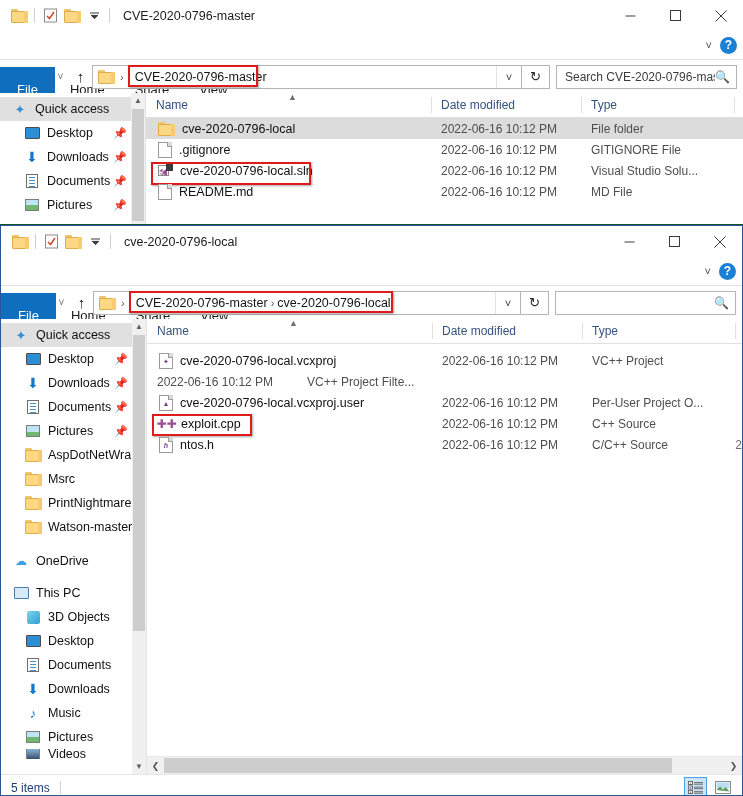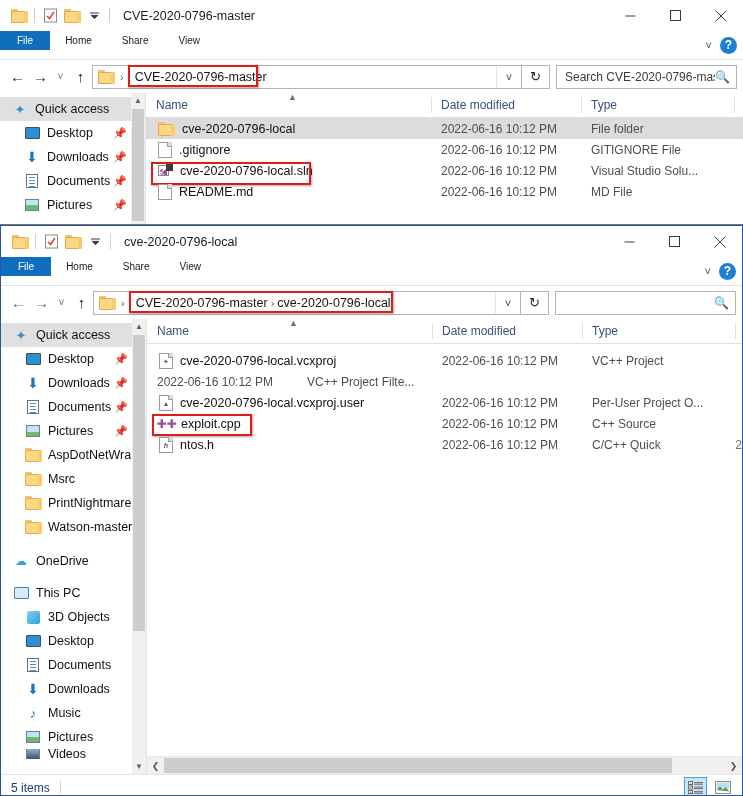--- a/index.html
+++ b/index.html
@@ -1,21 +1,21 @@
 <!DOCTYPE html>
 <html><head>
 <meta charset="utf-8">
 <style>
   html,body{margin:0;padding:0;background:#000;}
   body{width:743px;height:796px;position:relative;overflow:hidden;
        font-family:"Liberation Sans","DejaVu Sans",sans-serif;
        -webkit-font-smoothing:antialiased;}
 
   
-  .window{position:absolute;background:#737373;border:1px solid #9ea7b0;box-sizing:border-box;
+  .window{position:absolute;background:#14532d;border:1px solid #9ea7b0;box-sizing:border-box;
           overflow:hidden;}
   .win1{left:0;top:0;width:743px;height:228px;border-top:none;border-left:none;border-right:none;}
   .win2{left:0;top:225px;width:743px;height:571px;border:1px solid #2b5797;}
 
   
   .titlebar{height:31px;background:#ffffff;display:flex;align-items:center;position:relative;}
   .qat{display:flex;align-items:center;gap:0;padding-left:8px;height:100%;}
   .qat-icon{width:22px;height:22px;display:flex;align-items:center;justify-content:center;}
   .sep{width:1px;height:15px;background:#cfcfcf;margin:0 4px;}
   .win-title{font-size:12.5px;color:#1a1a1a;margin-left:9px;white-space:nowrap;}
@@ -28,22 +28,22 @@
   .folder{position:relative;width:17px;height:14px;}
   .folder i{position:absolute;display:block;}
   .folder .tab{left:0;top:0;width:7px;height:3px;background:#f0c36d;border-radius:1px 1px 0 0;}
   .folder .body{left:0;top:2px;width:17px;height:12px;background:#fcd884;
                 border:1px solid #e0ab4a;box-sizing:border-box;border-radius:1px;}
   .folder .fold{right:0;top:2px;width:4px;height:12px;background:#f6cc6e;}
 
   
   .ribbon{height:28px;background:#ffffff;display:flex;align-items:stretch;position:relative;
           border-bottom:1px solid #dfe3e6;}
-  .rtab{display:flex;align-items:center;padding:0 15px;font-size:10px;color:#1a1a1a;
-        height:19px;box-sizing:border-box;}
+  .rtab{display:flex;align-items:center;padding:0 15px;font-size:13px;color:#1a1a1a;
+        height:44px;box-sizing:border-box;margin-top:36px;}
   .rtab.file{background:#106ebe;color:#fff;padding:0 17px;}
   .ribbon-right{position:absolute;right:6px;top:0;height:28px;display:flex;align-items:center;gap:8px;}
   .chev-down{color:#4a4a4a;font-size:11px;line-height:1;}
   .helpbtn{width:17px;height:17px;border-radius:50%;background:#1b7fd4;color:#fff;
            font-size:12px;font-weight:bold;display:flex;align-items:center;justify-content:center;}
 
   
   .addrrow{height:33px;background:#fff;display:flex;align-items:center;padding:0 6px;
            box-sizing:border-box;gap:0;}
   .navbtn{width:23px;height:24px;display:flex;align-items:center;justify-content:center;
@@ -658,21 +658,21 @@
       <div class="row">
         <div class="cell-name">
           <span class="fg">
               <i class="pg"></i>
               <i class="corner"></i>
               <i class="mark">h</i>
             </span>
           <span class="nm">ntos.h</span>
         </div>
         <div class="cell-date">2022-06-16 10:12 PM</div>
-        <div class="cell-type">C/C++ Quick</div>
+        <div class="cell-type">C/C++ Source</div>
         <div class="cell-size">2</div>
       </div>
 
       <div class="hscroll" style="position:absolute;left:0;right:0;bottom:0;">
         <div class="arw">❮</div>
         <div class="track">
           <div class="thumb" style="left:0;width:508px;"></div>
         </div>
         <div class="arw">❯</div>
       </div>

